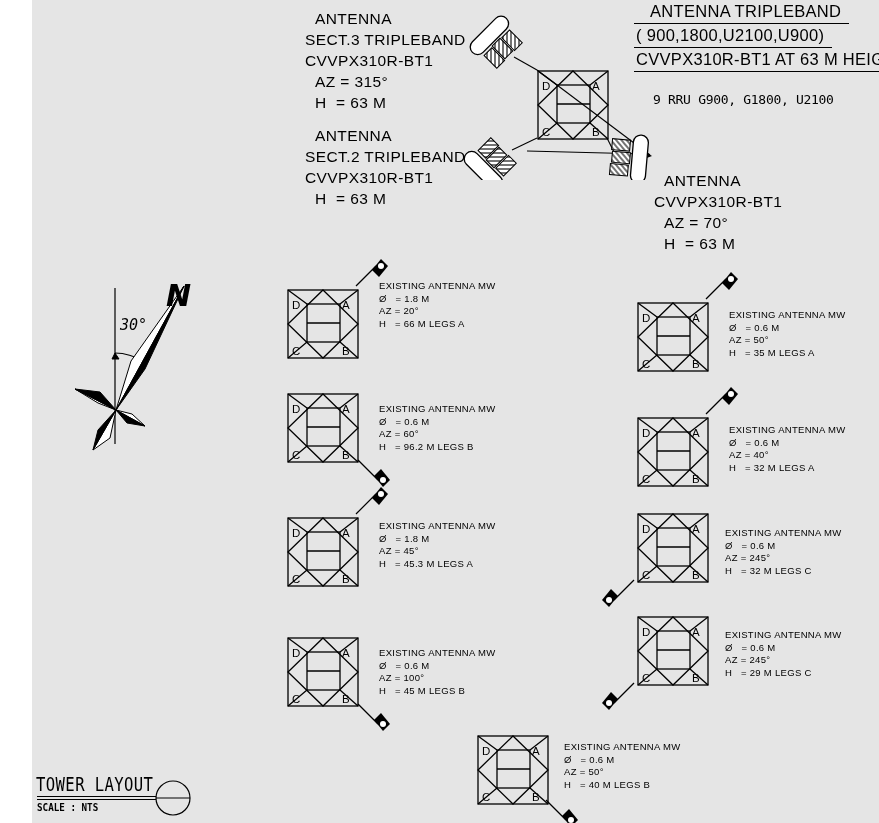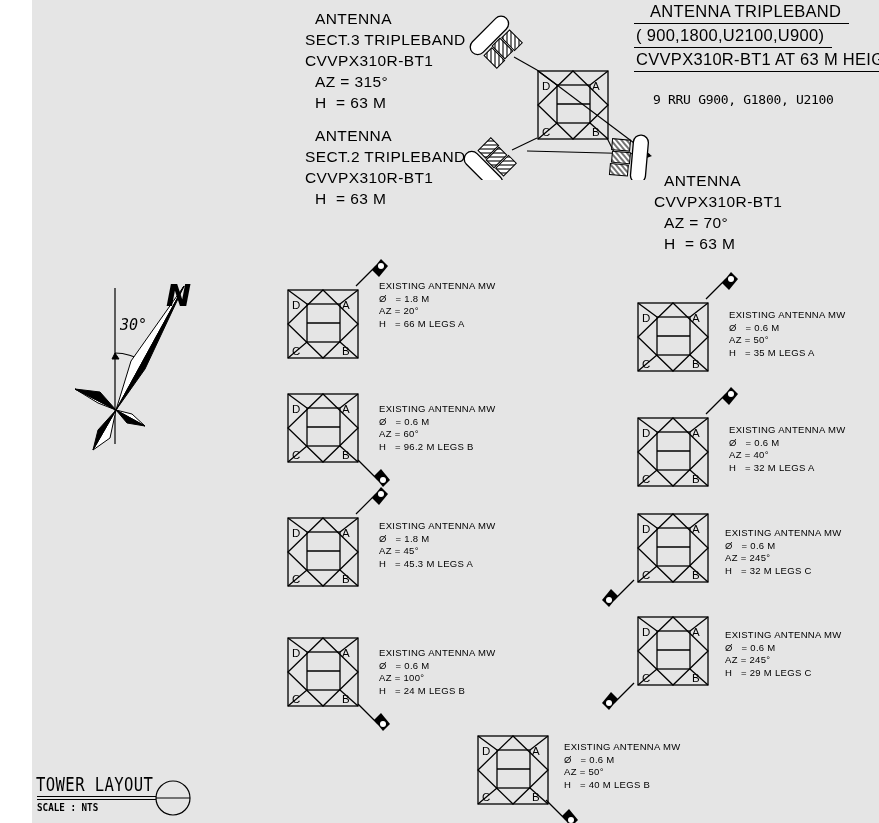--- a/index.html
+++ b/index.html
@@ -238,21 +238,21 @@
   </svg>
   <svg class="abs mw-icon se" style="left:324px;top:702px" width="36" height="36">
     <line x1="2" y1="34" x2="22" y2="14"></line>
     <polygon class="dish" points="18,18 27,7 34,14 25,25"></polygon>
       <circle class="lens" cx="27" cy="14" r="3"></circle>
   </svg>
   <div class="abs mw-label" style="left:347px;top:647px">
     <div>EXISTING ANTENNA MW</div>
     <div>Ø   = 0.6 M</div>
     <div>AZ = 100°</div>
-    <div>H   = 24 M LEGS B</div>
+    <div>H   = 45 M LEGS B</div>
   </div>
 
   <svg class="abs tg" style="left:605px;top:302px" width="72" height="70" viewBox="0 0 72 70">
     <rect x="1" y="1" width="70" height="68"></rect>
       <polygon points="36,1 71,35 36,69 1,35"></polygon>
     <rect x="20" y="15" width="33" height="38"></rect>
       <line x1="20" y1="34" x2="53" y2="34"></line>
     <line x1="1" y1="1" x2="20" y2="15"></line>
       <line x1="71" y1="1" x2="53" y2="15"></line>
     <line x1="1" y1="69" x2="20" y2="53"></line>

